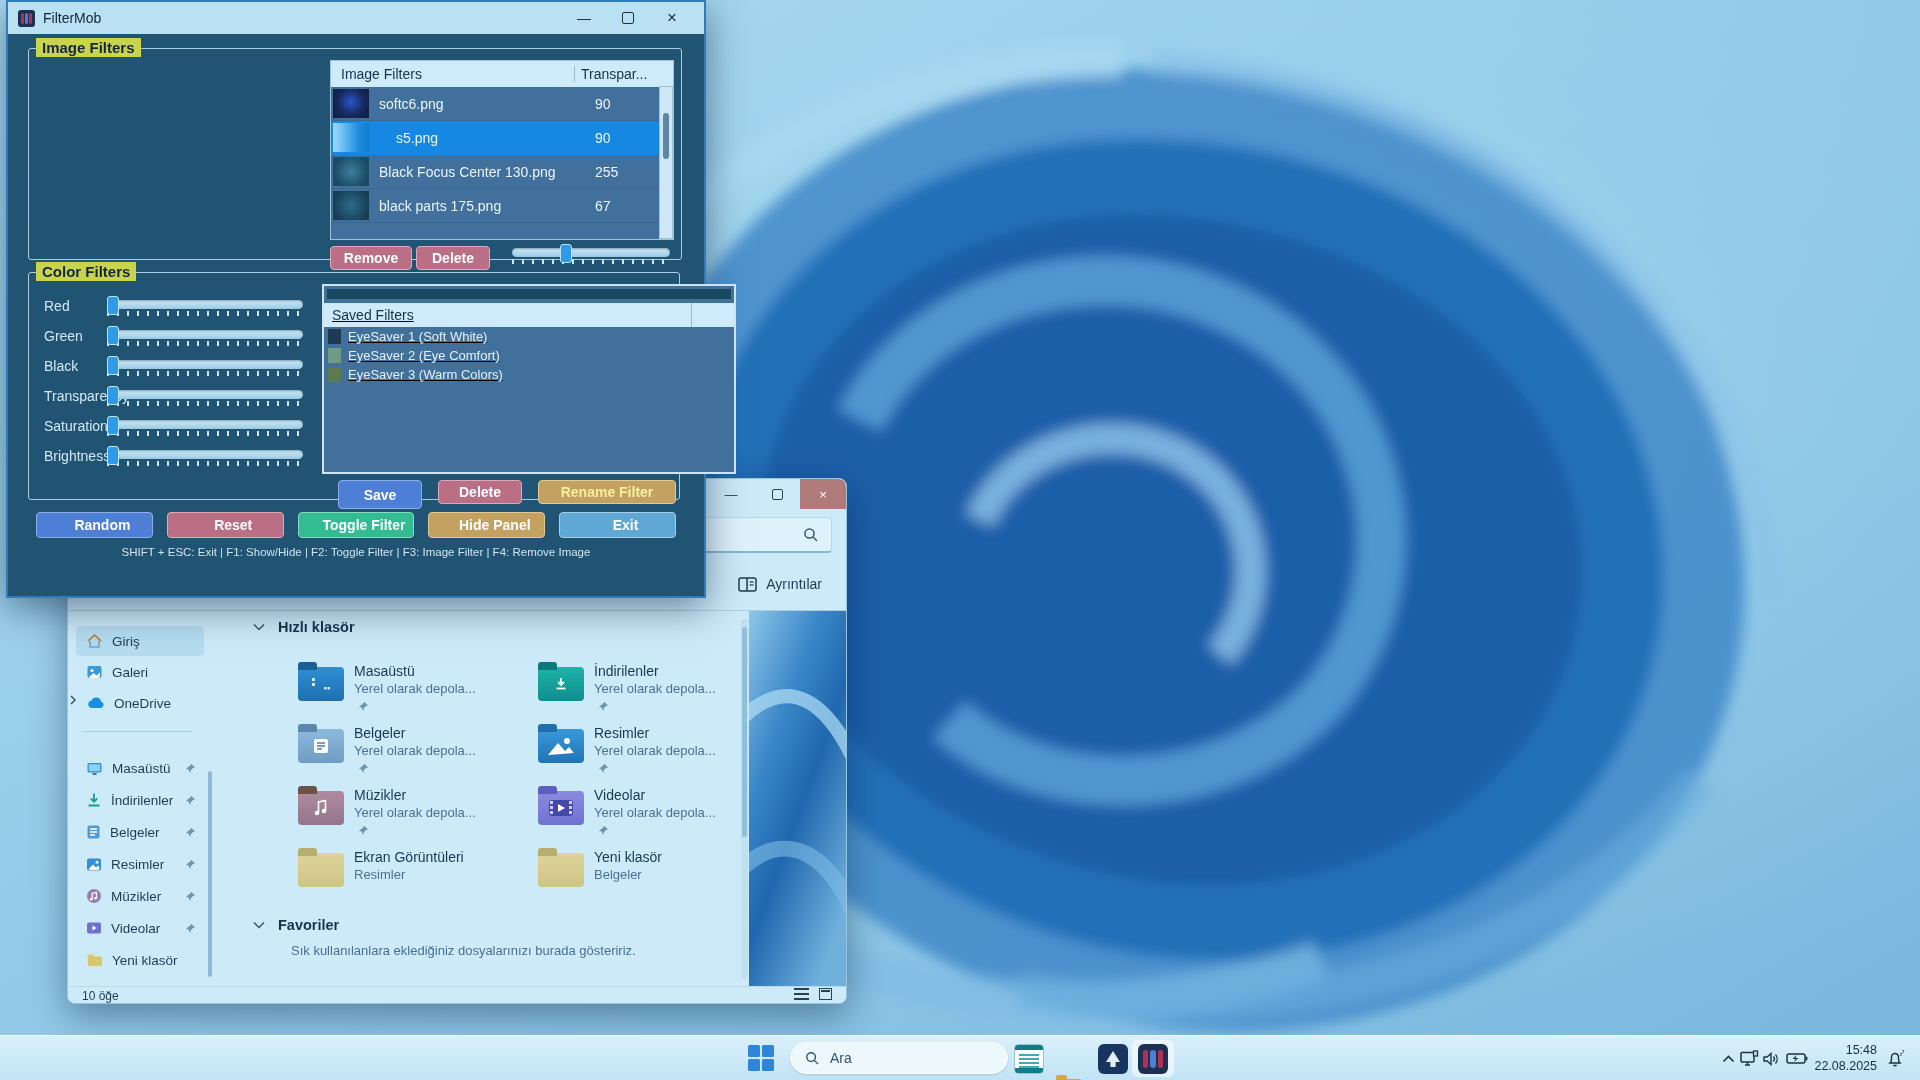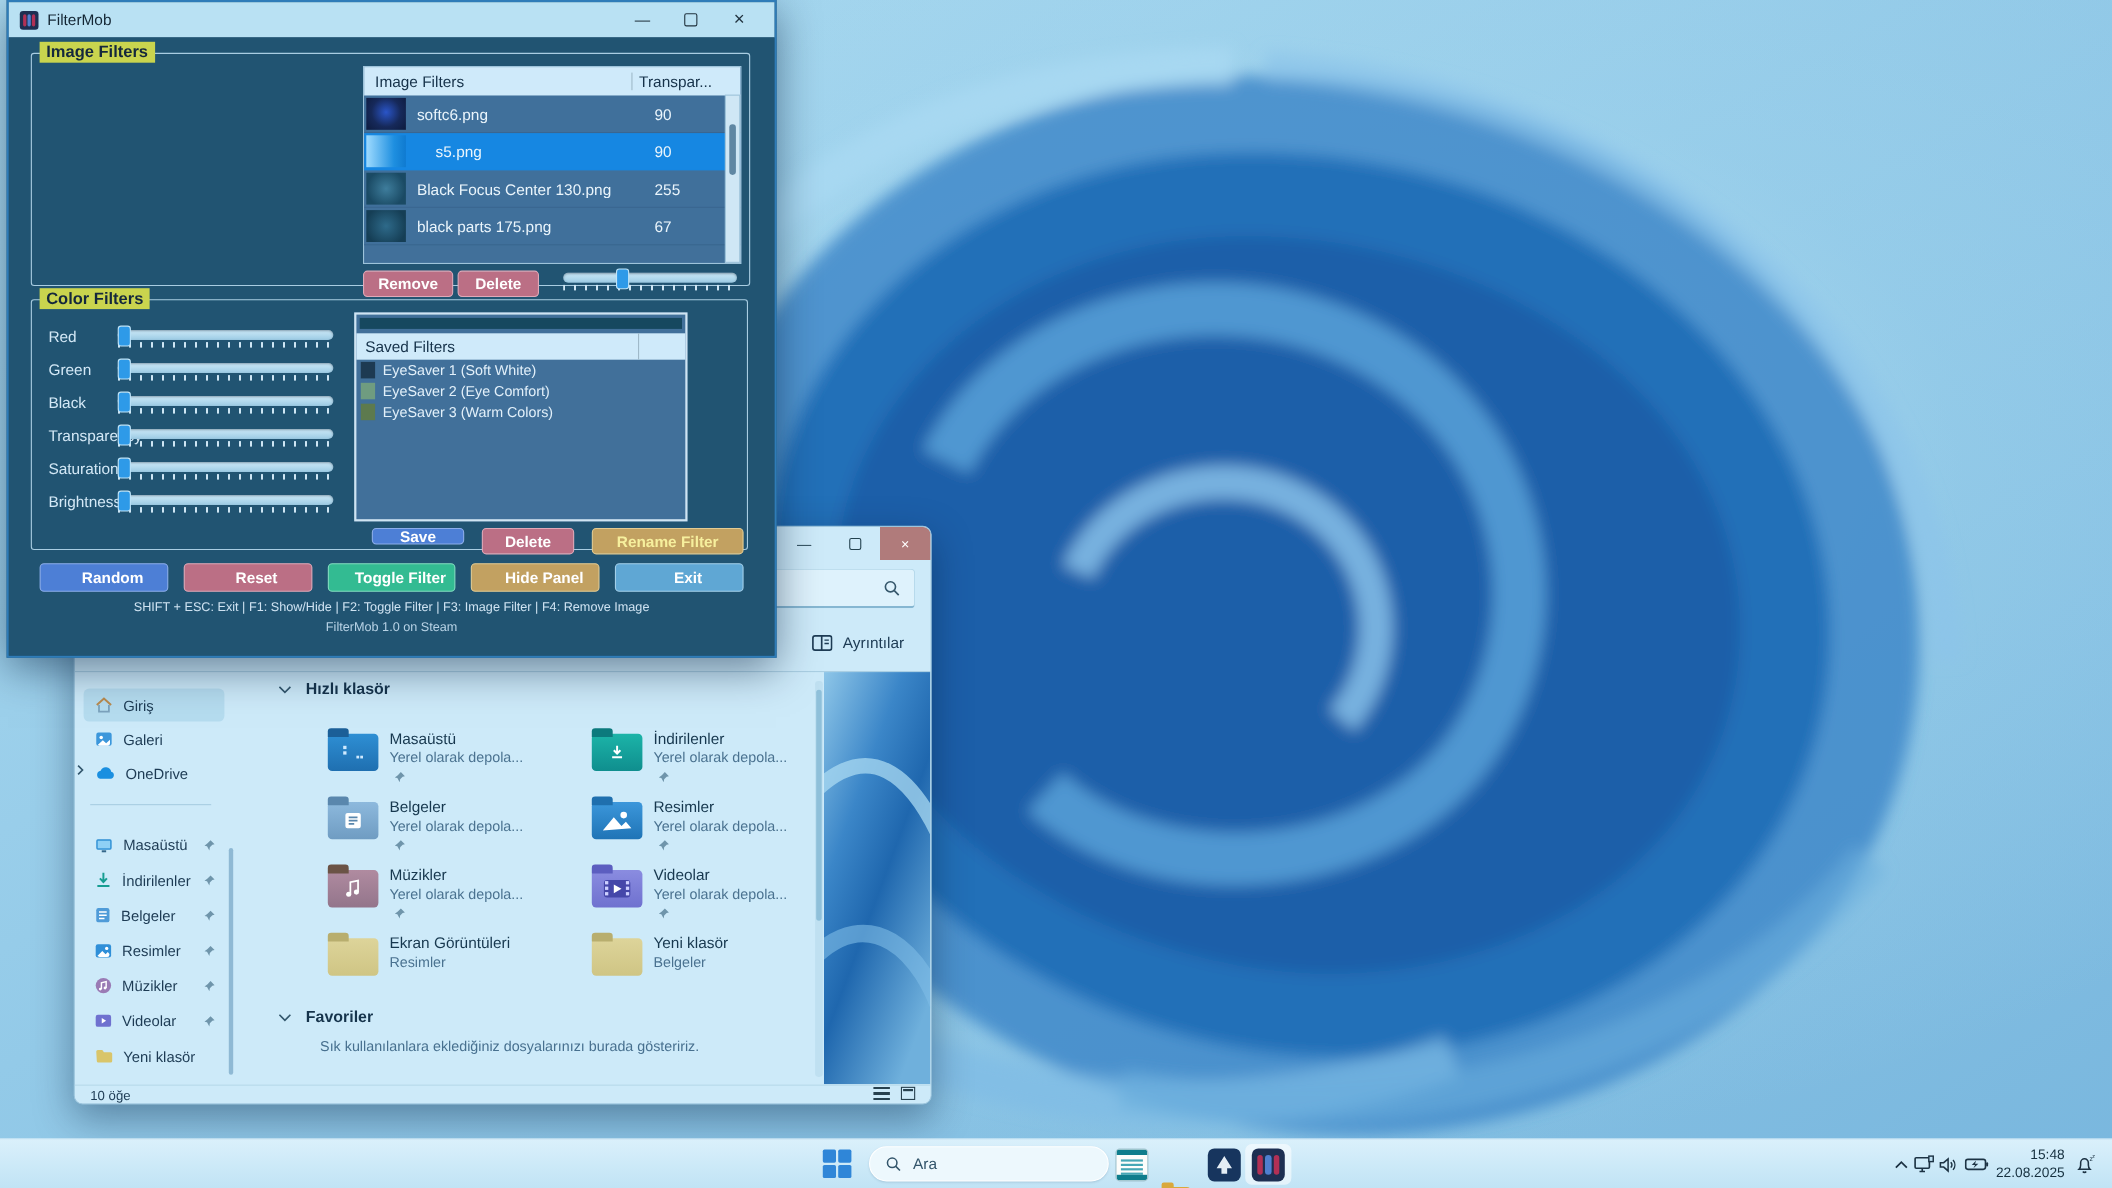--- a/index.html
+++ b/index.html
@@ -54,22 +54,22 @@
   .btn-sky{background:#5fa7d4;border-color:#a2cfe9;}
   .btn-tan.yellowtext{color:#f6ef9d;}
 
   .fm-slider{position:absolute;}
   .fm-track{position:relative;height:9px;border-radius:5px;background:linear-gradient(#cdeaf8,#9ccbe4);
       box-shadow:inset 0 1px 2px rgba(0,20,40,.35);}
   .fm-thumbk{position:absolute;top:-4px;width:10px;height:17px;background:#2e9ae8;border:1px solid #bfe4f8;border-radius:3px;}
   .fm-ticks{height:5px;margin-top:2px;background:repeating-linear-gradient(90deg,#cfe7f5 0 2px,transparent 2px 10px);}
   .fm-sl-label{position:absolute;color:#d3e8f6;font-size:14px;}
 
-  .fm-saved{position:absolute;left:314px;top:250px;width:303px;height:190px;border:2px solid #cfe4f2;
-      background:#41709a;box-sizing:border-box;}
+  .fm-saved{position:absolute;left:314px;top:250px;width:414px;height:190px;border:2px solid #cfe4f2;
+      background:#41709a;box-sizing:border-box;text-decoration:underline;}
   .fm-saved .dark{margin:3px 3px 4px 3px;height:10px;background:#16485f;}
   .fm-saved-head{height:24px;background:#cfeafa;color:#16324a;font-size:14px;display:flex;align-items:center;
       padding-left:8px;position:relative;}
   .fm-saved-head:after{content:"";position:absolute;right:42px;top:0;bottom:0;border-left:1px solid #9fb9c9;}
   .fm-saved-row{display:flex;align-items:center;height:19px;}
   .fm-swatch{width:13px;height:15px;margin:0 7px 0 4px;}
   .sw0{background:#1d3a52;} .sw1{background:#6f9c80;} .sw2{background:#5d7a4e;}
   .fm-saved-row span{color:#e2f0fa;font-size:13px;}
 
   .fm-actions{position:absolute;left:28px;right:28px;top:478px;height:26px;display:flex;gap:14px;}
@@ -588,33 +588,32 @@
         </div>
         <div class="fm-saved-row">
           <div class="fm-swatch sw1"></div>
           <span>EyeSaver 2 (Eye Comfort)</span>
         </div>
         <div class="fm-saved-row">
           <div class="fm-swatch sw2"></div>
           <span>EyeSaver 3 (Warm Colors)</span>
         </div>
       </div>
-      <div class="btn btn-blue" style="left:330px;top:446px;width:84px;height:15px">Save</div>
+      <div class="btn btn-blue" style="left:330px;top:446px;width:84px;height:29px">Save</div>
       <div class="btn btn-rose" style="left:430px;top:446px;width:84px;height:24px">Delete</div>
       <div class="btn btn-tan yellowtext" style="left:530px;top:446px;width:138px;height:24px">Rename Filter</div>
 
       <div class="fm-actions">
         <div class="btn btn-blue">Random</div>
         <div class="btn btn-rose">Reset</div>
         <div class="btn btn-teal">Toggle Filter</div>
         <div class="btn btn-tan">Hide Panel</div>
         <div class="btn btn-sky">Exit</div>
       </div>
       <div class="fm-hotkeys">SHIFT + ESC: Exit | F1: Show/Hide | F2: Toggle Filter | F3: Image Filter | F4: Remove Image</div>
-      <div class="fm-footer">FilterMob 1.0 on Steam</div>
     </div>
   </div>
 
   <div class="tb">
     <div class="tb-start">
         <i></i>
         <i></i>
         <i></i>
         <i></i>
       </div>

